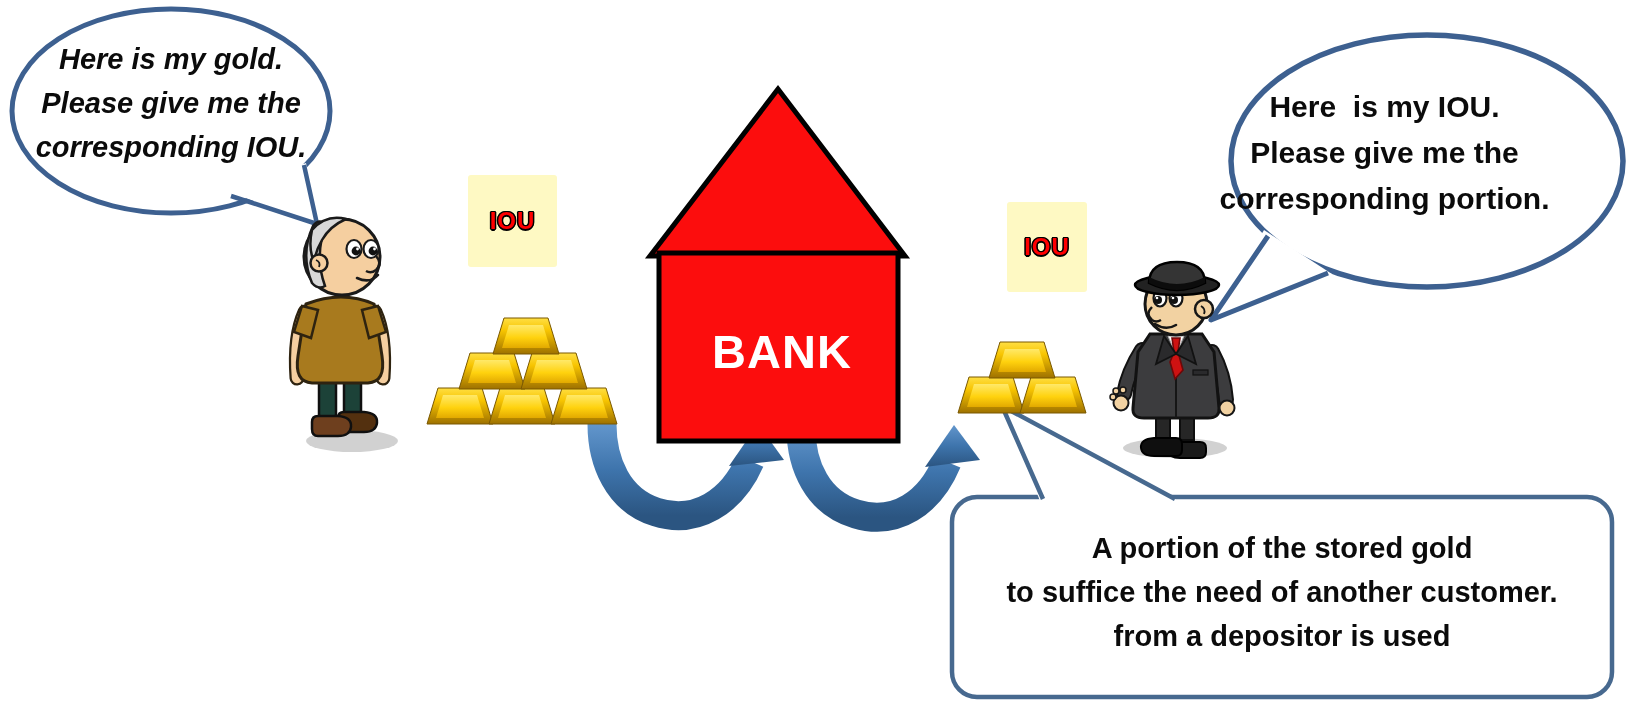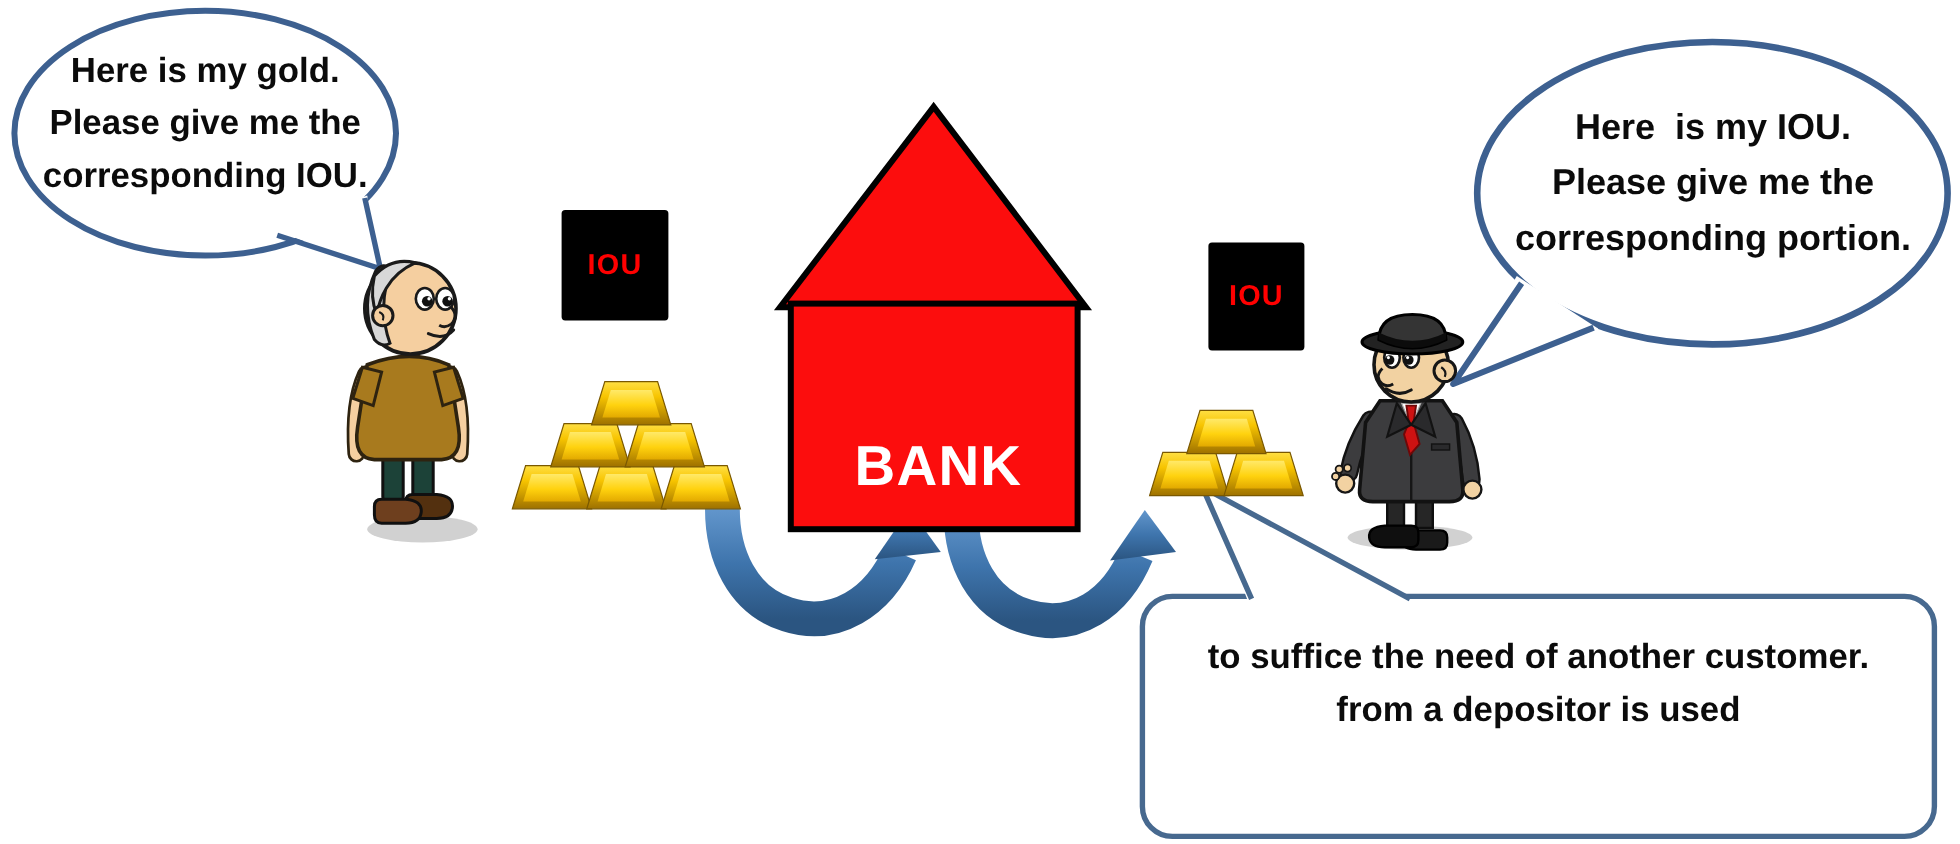--- a/index.html
+++ b/index.html
@@ -3,32 +3,32 @@
 <meta charset="utf-8">
 <style>
   html,body{margin:0;padding:0;background:#fff;}
   .stage{
     position:relative;width:1633px;height:703px;background:#ffffff;overflow:hidden;
     font-family:"Liberation Sans",sans-serif;color:#0b0b0b;
   }
   .stage svg.scene{position:absolute;left:0;top:0;z-index:1;}
   .txt{position:absolute;z-index:2;}
   .line{white-space:pre-wrap;text-align:center;font-weight:600;}
-  .bubble-left-text{left:21px;top:37px;width:300px;}
+  .bubble-left-text{left:21px;top:37px;width:300px;font-style:italic;}
   .bubble-left-text .line{font-size:29px;line-height:44px;}
-  .bubble-right-text{left:1237px;top:84px;width:381px;}
+  .bubble-right-text{left:1194px;top:84px;width:381px;}
   .bubble-right-text .line{font-size:30px;line-height:46px;}
   .callout-text{left:972px;top:526px;width:620px;}
   .callout-text .line{font-size:29px;line-height:44px;}
   .bank-label{
     left:682px;top:325px;width:200px;height:54px;line-height:54px;
-    text-align:center;font-size:47px;font-weight:bold;color:#ffffff;letter-spacing:1px;margin-top:36px;
+    text-align:center;font-size:47px;font-weight:bold;color:#ffffff;letter-spacing:1px;
   }
   .iou-card{
-    position:absolute;z-index:2;background:#000000;border-radius:3px;
+    position:absolute;z-index:2;background:#fef9c3;border-radius:3px;
     display:flex;align-items:center;justify-content:center;text-align:center;
   }
   .iou-card-left{left:468px;top:175px;width:89px;height:92px;}
   .iou-card-right{left:1007px;top:202px;width:80px;height:90px;}
   .iou-label{
     font-size:24px;font-weight:bold;color:#FF0000;letter-spacing:1px;
     text-shadow:-1.5px 0 #000,1.5px 0 #000,0 -1.5px #000,0 1.5px #000,
                 -1px -1px #000,1px 1px #000,-1px 1px #000,1px -1px #000;
   }
 </style>
@@ -178,20 +178,21 @@
     <div class="line">corresponding IOU.</div>
   </div>
 
   <div class="txt bubble-right-text">
     <div class="line">Here  is my IOU.</div>
     <div class="line">Please give me the</div>
     <div class="line">corresponding portion.</div>
   </div>
 
   <div class="txt callout-text">
+    <div class="line">A portion of the stored gold</div>
     <div class="line">to suffice the need of another customer.</div>
     <div class="line">from a depositor is used</div>
   </div>
 
   <div class="txt bank-label">BANK</div>
 
   <div class="iou-card iou-card-left">
     <span class="iou-label">IOU</span>
   </div>
   <div class="iou-card iou-card-right">

